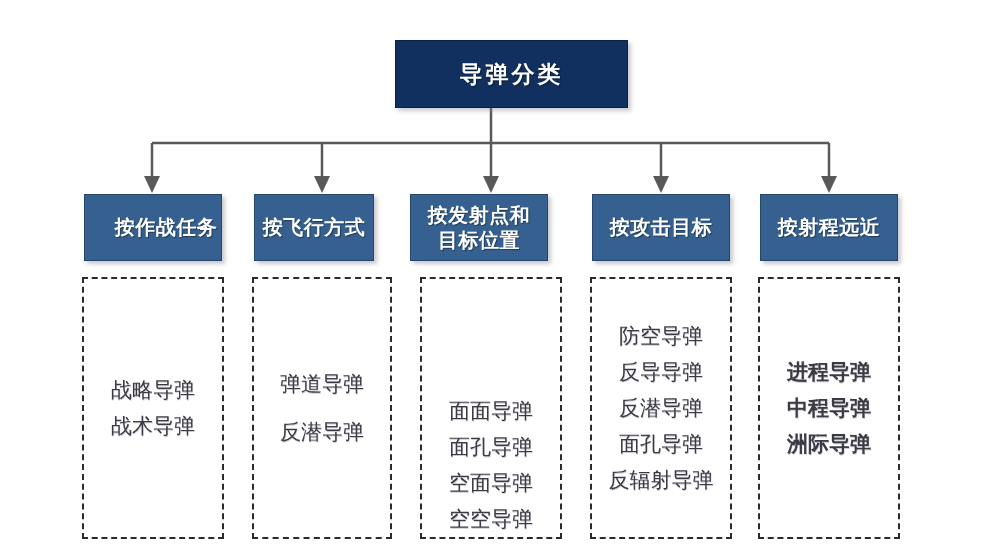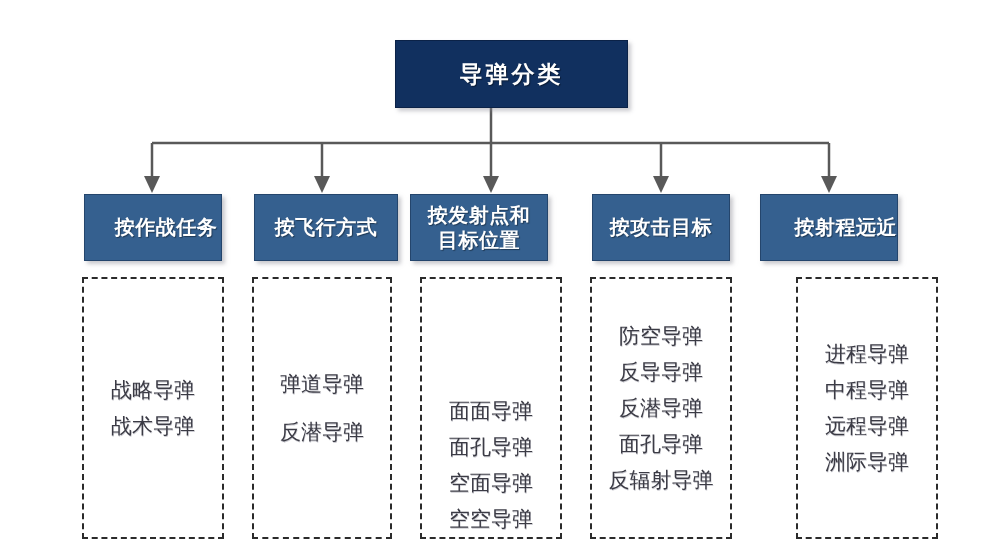--- a/index.html
+++ b/index.html
@@ -95,30 +95,30 @@
     color: #3b3b45;
     font-size: 21px;
     line-height: 36px;
     text-align: center;
     white-space: nowrap;
     text-shadow: 0.5px 0.5px 0px rgba(170,170,180,0.6);
   }
 
   
   .col-0 { left: 84px;  width: 138px; padding-left: 26px; }
-  .col-1 { left: 254px; width: 144px; }
+  .col-1 { left: 254px; width: 120px; }
   .col-2 { left: 410px; width: 138px; }
   .col-3 { left: 592px; width: 138px; }
-  .col-4 { left: 760px; width: 138px; justify-content: flex-end; }
+  .col-4 { left: 760px; width: 138px; }
 
   .leaf-0 { left: 82px;  width: 142px; }
   .leaf-1 { left: 252px; width: 140px; gap: 12px; }
   .leaf-2 { left: 420px; width: 142px; justify-content: flex-end; }
   .leaf-3 { left: 590px; width: 142px; align-items: center; }
-  .leaf-4 { left: 796px; width: 142px; }
+  .leaf-4 { left: 758px; width: 142px; font-weight: bold; }
 </style>
 </head>
 <body>
 
 <div id="canvas">
 
   <svg id="connectors" viewBox="0 0 1002 560" width="1002" height="560" xmlns="http://www.w3.org/2000/svg">
     <g stroke="#595959" stroke-width="2.5" fill="none">
 
       <line x1="491" y1="108" x2="491" y2="143"></line>
@@ -178,17 +178,16 @@
   <div class="leaf-box leaf-3">
     <span class="leaf-item">防空导弹</span>
     <span class="leaf-item">反导导弹</span>
     <span class="leaf-item">反潜导弹</span>
     <span class="leaf-item">面孔导弹</span>
     <span class="leaf-item">反辐射导弹</span>
   </div>
   <div class="leaf-box leaf-4">
     <span class="leaf-item">进程导弹</span>
     <span class="leaf-item">中程导弹</span>
-    <span class="leaf-item">远程导弹</span>
     <span class="leaf-item">洲际导弹</span>
   </div>
 
 </div>
 
 </body></html>

